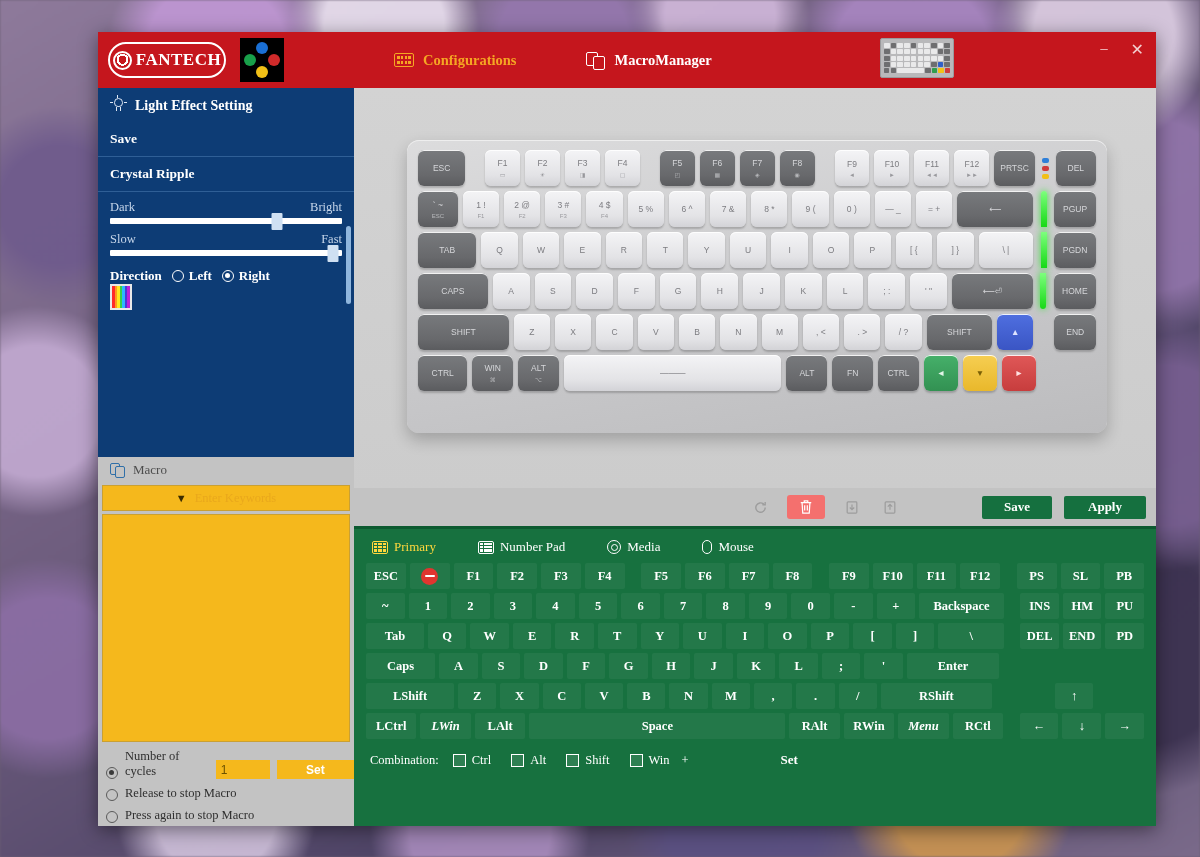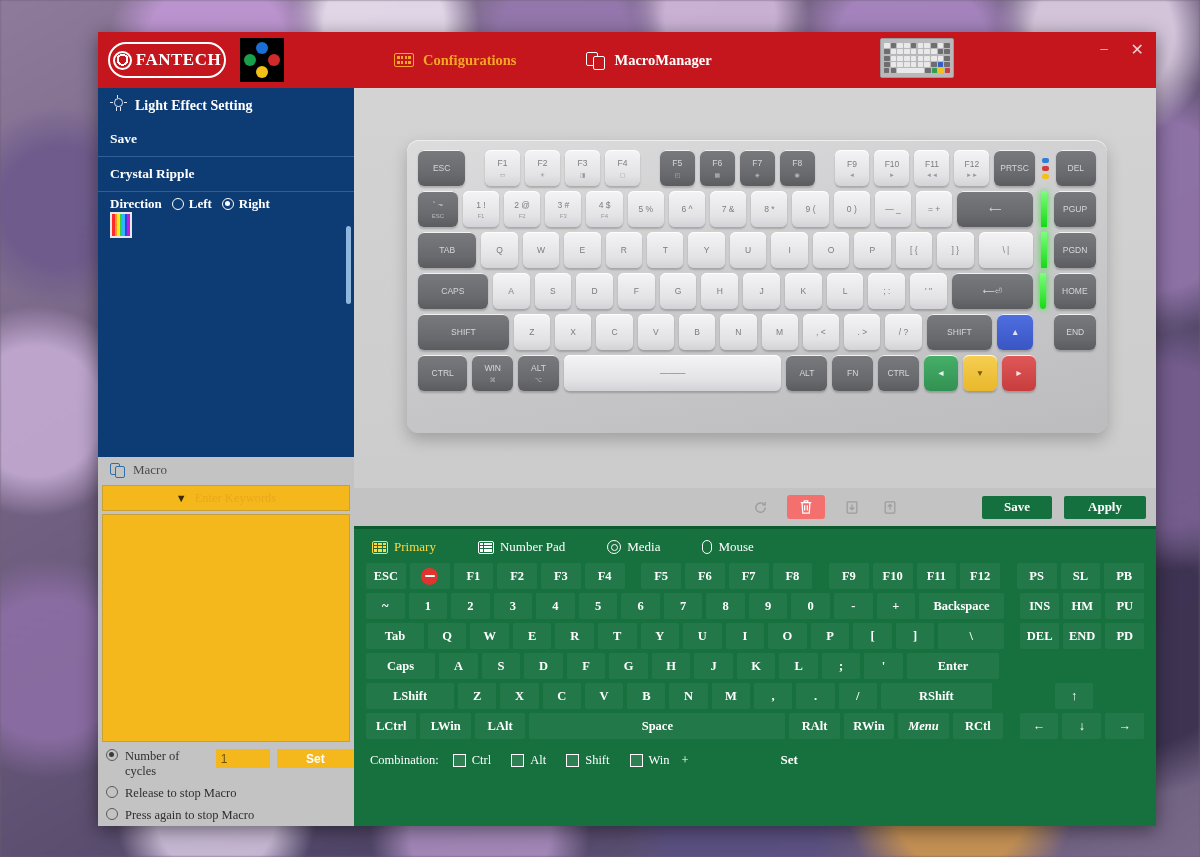--- a/index.html
+++ b/index.html
@@ -157,21 +157,21 @@
   .macro-head .mt { color: #4d4d4d; font-size: 13px; }
   .macro-sel {
     margin: 2px 4px 0 4px; height: 26px; background: #f5b81c; border: 1px solid #caa032;
     display: flex; align-items: center; justify-content: center; gap: 8px; cursor: pointer;
   }
   .macro-sel .cv { color: #3b2c00; font-size: 11px; }
   .macro-sel .txt { color: #e9a81c; font-size: 12.5px; }
   .macro-area { margin: 3px 4px 0 4px; height: 228px; background: #f5b81c;
       border: 1px solid #caa032; }
   .macro-opts { padding: 7px 0 0 8px; }
-  .mopt { display: flex; align-items: flex-start; gap: 7px; margin-bottom: 7px; }
+  .mopt { display: flex; align-items: flex-end; gap: 7px; margin-bottom: 7px; }
   .mopt .rdot2 { width: 12px; height: 12px; border: 1.5px solid #5a5a5a; border-radius: 50%;
       position: relative; flex: 0 0 auto; }
   .mopt .rdot2.on:after { content:""; position:absolute; left:2.2px; top:2.2px;
       width:5.2px;height:5.2px;background:#3a3a3a;border-radius:50%; }
   .mopt .ml { color: #2f2f2f; font-size: 12.5px; }
   .cyc-input { width: 54px; height: 19px; background: #f5b81c; border: none;
       color: #6b5200; font-size: 12px; padding-left: 5px; }
   .set-btn { width: 82px; height: 19px; background: #f5b81c; border: none; color: #fff;
       font-size: 12px; font-weight: bold; cursor: pointer; }
 
@@ -379,20 +379,36 @@
         <div class="fx-list">
           <div class="fx">
               <span>Save</span>
             </div>
           <div class="fx">
               <span>Crystal Ripple</span>
             </div>
           <div class="fx-scroll"></div>
         </div>
 
+        <div class="sliders">
+          <div class="srow-lbl">
+            <span>Dark</span>
+            <span>Bright</span>
+          </div>
+          <div class="track">
+            <span class="knob" id="knobBright" style="left: 72%;"></span>
+          </div>
+          <div class="srow-lbl">
+            <span>Slow</span>
+            <span>Fast</span>
+          </div>
+          <div class="track">
+            <span class="knob" id="knobSpeed" style="left: 96%;"></span>
+          </div>
+        </div>
 
         <div class="dirrow">
           <span>Direction</span>
           <span class="radio">
             <span class="rdot"></span>
             <span>Left</span>
           </span>
           <span class="radio">
             <span class="rdot on"></span>
             <span>Right</span>
@@ -1058,21 +1074,21 @@
               <div class="mk gap" style="flex-grow: 1.44; flex-basis: 0px;"></div>
               <div class="mk" style="flex-grow: 1; flex-basis: 0px;">
                 <span>↑</span>
               </div>
               <div class="mk gap" style="flex-grow: 1.22; flex-basis: 0px;"></div>
             </div>
             <div class="mrow">
               <div class="mk" style="flex-grow: 1.3; flex-basis: 0px;">
                 <span>LCtrl</span>
               </div>
-              <div class="mk" style="flex-grow: 1.3; flex-basis: 0px;">
+              <div class="mk" style="flex-grow: 1.3; flex-basis: 0px; font-style: italic;">
                 <span>LWin</span>
               </div>
               <div class="mk" style="flex-grow: 1.3; flex-basis: 0px;">
                 <span>LAlt</span>
               </div>
               <div class="mk" style="flex-grow: 6.6; flex-basis: 0px;">
                 <span>Space</span>
               </div>
               <div class="mk" style="flex-grow: 1.3; flex-basis: 0px;">
                 <span>RAlt</span>

